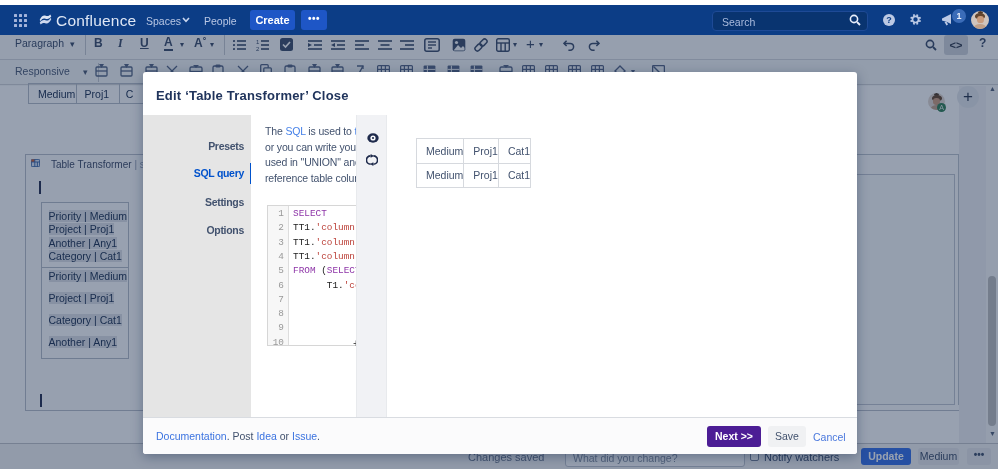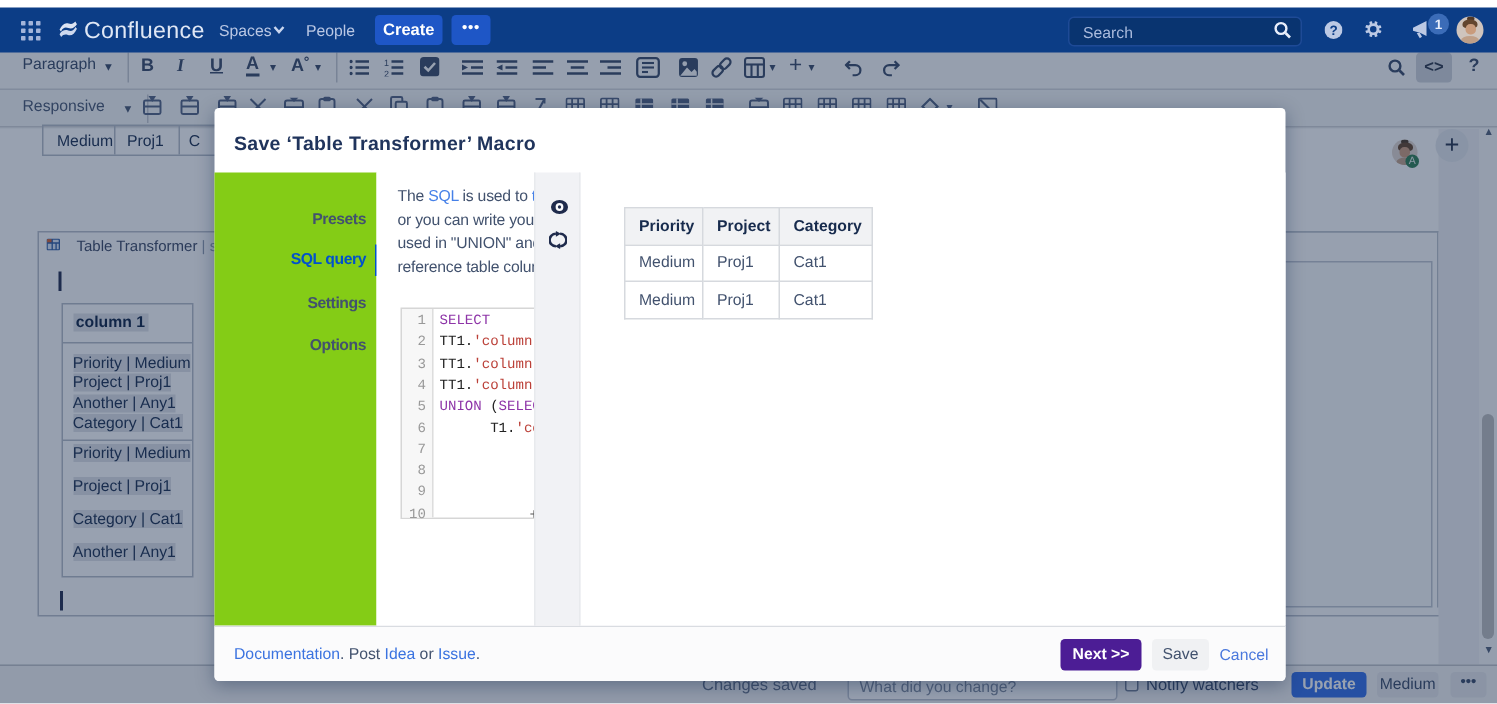--- a/index.html
+++ b/index.html
@@ -29,21 +29,21 @@
 #page { position:absolute; left:0; top:56px; width:998px; height:357px; background:#ffffff; }
 #botbar { position:absolute; left:0; top:413px; width:998px; height:26px; background:#f4f4f5; border-top:1px solid #c4c7cc; }
 
 
 #overlay { position:absolute; left:0; top:30px; width:998px; height:439px; background:rgba(9,30,66,0.42); z-index:20; }
 
 
 #modal { position:absolute; left:143px; top:72px; width:714px; height:382px; background:#fff; z-index:60; border-radius:3px; box-shadow:0 3px 12px rgba(9,30,66,0.35); }
 #mtitle { position:absolute; left:13px; top:16px; font-size:13px; letter-spacing:0.2px; font-weight:bold; color:#20345c; }
 #mbody { position:absolute; left:0; top:43px; width:714px; height:302px; }
-#lpanel { position:absolute; left:0; top:0; width:108px; height:302px; background:#84cc16; }
+#lpanel { position:absolute; left:0; top:0; width:108px; height:302px; background:#e5e5e5; }
 .tab { position:absolute; right:7px; font-size:10.5px; letter-spacing:-0.3px; font-weight:bold; color:#42526e; white-space:nowrap; }
 .tab.active { color:#0052cc; }
 #tabbar { position:absolute; left:107px; top:48px; width:2.5px; height:21px; background:#0052cc; }
 #midcol { position:absolute; left:108px; top:0; width:105px; height:302px; background:#fff; overflow:hidden; }
 .descline { position:absolute; left:14px; font-size:10.5px; letter-spacing:-0.15px; color:#42526e; white-space:nowrap; }
 .descline a { color:#4580e8; text-decoration:none; }
 #editor { position:absolute; left:16px; top:90px; width:150px; height:141px; border:1px solid #d6d6d6; background:#fff; font-family:"Liberation Mono", monospace; font-size:9.4px; }
 #gutter { position:absolute; left:0; top:0; width:21px; height:139px; background:#f7f7f7; border-right:1px solid #ddd; }
 .lnum { position:absolute; right:4px; color:#999; font-size:9.4px; }
 .cline { position:absolute; left:25px; white-space:pre; color:#222; }
@@ -328,21 +328,20 @@
       <svg class="abs" style="left:5px;top:4px" width="9" height="8" viewBox="0 0 9 8">
           <rect x="0.4" y="0.4" width="8.2" height="7.2" rx="0.8" fill="#dfe8f8" stroke="#3a66a8" stroke-width="0.9"></rect>
           <rect x="0.4" y="0.4" width="3.4" height="2.6" fill="#d8683a"></rect>
           <line x1="0.4" y1="3" x2="8.6" y2="3" stroke="#3a66a8" stroke-width="0.9"></line>
           <line x1="3.8" y1="0.4" x2="3.8" y2="7.6" stroke="#3a66a8" stroke-width="0.9"></line>
           <line x1="6.4" y1="3" x2="6.4" y2="7.6" stroke="#3a66a8" stroke-width="0.9"></line>
         </svg>
       <div class="abs" style="left:25px;top:3.5px;font-size:10px;color:#44506b;">Table Transformer <span style="color:#95a0b3">| s</span></div>
       <div class="abs" style="left:13px;top:26px;width:2px;height:13px;background:#2b3555;"></div>
       <div class="abs" style="left:15px;top:47px;width:88px;border:1px solid #b9c0ca;background:#fff;font-size:10.5px;color:#253858;">
-        <div style="border-bottom:1px solid #b9c0ca;height:26px;padding:6px 0 0 6.5px;"><span style="background:#e2e4e8;font-weight:bold;color:#172b4d;padding:0 2px;white-space:nowrap;">column 1</span></div>
         <div style="border-bottom:1px solid #b9c0ca;height:65px;padding:7px 0 0 6.5px;line-height:13.4px;white-space:nowrap;">
           <span style="background:#e2e4e8;">Priority | Medium</span><br>
           <span style="background:#e2e4e8;">Project | Proj1</span><br>
           <span style="background:#e2e4e8;">Another | Any1</span><br>
           <span style="background:#e2e4e8;">Category | Cat1</span>
         </div>
         <div style="height:90px;padding:2px 0 0 6.5px;white-space:nowrap;">
           <div style="height:22px;line-height:12px;"><span style="background:#e2e4e8;">Priority | Medium</span></div>
           <div style="height:22px;line-height:12px;"><span style="background:#e2e4e8;">Project | Proj1</span></div>
           <div style="height:22px;line-height:12px;"><span style="background:#e2e4e8;">Category | Cat1</span></div>
@@ -428,21 +427,21 @@
   <div class="abs" style="left:952px;top:4px;width:14px;height:14px;border-radius:50%;background:#3b6cb8;color:#e8eefb;font-size:9px;font-weight:bold;text-align:center;line-height:15px;">1</div>
   <div class="abs" style="left:971px;top:6px;width:18px;height:18px;border-radius:50%;background:#cfc4bd;overflow:hidden;">
     <div class="abs" style="left:6.5px;top:0px;width:5px;height:3px;border-radius:50%;background:#4f3828;"></div>
     <div class="abs" style="left:4px;top:2px;width:10px;height:6px;border-radius:50% 50% 40% 40%;background:#63462f;"></div>
     <div class="abs" style="left:5.5px;top:4.5px;width:7px;height:7.5px;border-radius:45%;background:#c99b7c;"></div>
     <div class="abs" style="left:3px;top:12.5px;width:12px;height:6px;border-radius:50% 50% 0 0;background:#bf9f88;"></div>
   </div>
 </div>
 
 <div id="modal">
-  <div id="mtitle">Save ‘Table Transformer’ Macro</div>
+  <div id="mtitle">Edit ‘Table Transformer’ Close</div>
   <div id="mbody">
     <div id="lpanel">
       <div class="tab" style="top:25px">Presets</div>
       <div class="tab active" style="top:52px">SQL query</div>
       <div class="tab" style="top:81px">Settings</div>
       <div class="tab" style="top:109px">Options</div>
       <div id="tabbar"></div>
     </div>
     <div id="midcol">
       <div class="descline" style="top:10px">The <a>SQL</a> is used to <a>transform</a></div>
@@ -459,46 +458,41 @@
           <div class="lnum" style="top:73.5px">6</div>
           <div class="lnum" style="top:87.8px">7</div>
           <div class="lnum" style="top:102.1px">8</div>
           <div class="lnum" style="top:116.4px">9</div>
           <div class="lnum" style="top:130.7px">10</div>
         </div>
         <div class="cline" style="top:2px"><span class="kw">SELECT</span></div>
         <div class="cline" style="top:16.3px">TT1.<span class="str">'column 1'</span></div>
         <div class="cline" style="top:30.6px">TT1.<span class="str">'column 2'</span></div>
         <div class="cline" style="top:44.9px">TT1.<span class="str">'column 3'</span></div>
-        <div class="cline" style="top:59.2px"><span class="kw">UNION</span> (<span class="kw">SELECT</span></div>
+        <div class="cline" style="top:59.2px"><span class="kw">FROM</span> (<span class="kw">SELECT</span></div>
         <div class="cline" style="top:73.5px">      T1.<span class="str">'co</span></div>
         <div class="abs" style="left:85px;top:133px;font-size:10px;color:#555;">+</div>
       </div>
     </div>
     <div id="gstrip">
       <svg class="abs" style="left:10px;top:18px" width="12" height="10" viewBox="0 0 12 10">
         <ellipse cx="6" cy="5" rx="5.7" ry="4.7" fill="#1f2b4c"></ellipse>
         <circle cx="6" cy="5" r="2.6" fill="#fbfcfe"></circle>
         <circle cx="6" cy="5" r="1.1" fill="#1f2b4c"></circle>
       </svg>
       <svg class="abs" style="left:9px;top:39px" width="12" height="12" viewBox="0 0 12 12">
         <path d="M4.6 1.8 A4.2 4.2 0 0 0 4.6 10.2" fill="none" stroke="#1f2b4c" stroke-width="1.7"></path>
         <path d="M7.4 10.2 A4.2 4.2 0 0 0 7.4 1.8" fill="none" stroke="#1f2b4c" stroke-width="1.7"></path>
         <path d="M4.6 0 L4.6 3.8 L8.0 1.9 Z" fill="#1f2b4c"></path>
         <path d="M7.4 12 L7.4 8.2 L4.0 10.1 Z" fill="#1f2b4c"></path>
       </svg>
     </div>
     <div id="preview">
       <table id="ptable">
         <tbody>
-            <tr class="hd">
-              <td style="width:52px">Priority</td>
-              <td style="width:51px">Project</td>
-              <td style="width:62px">Category</td>
-            </tr>
         <tr>
               <td>Medium</td>
               <td>Proj1</td>
               <td>Cat1</td>
             </tr>
         <tr>
               <td>Medium</td>
               <td>Proj1</td>
               <td>Cat1</td>
             </tr>

